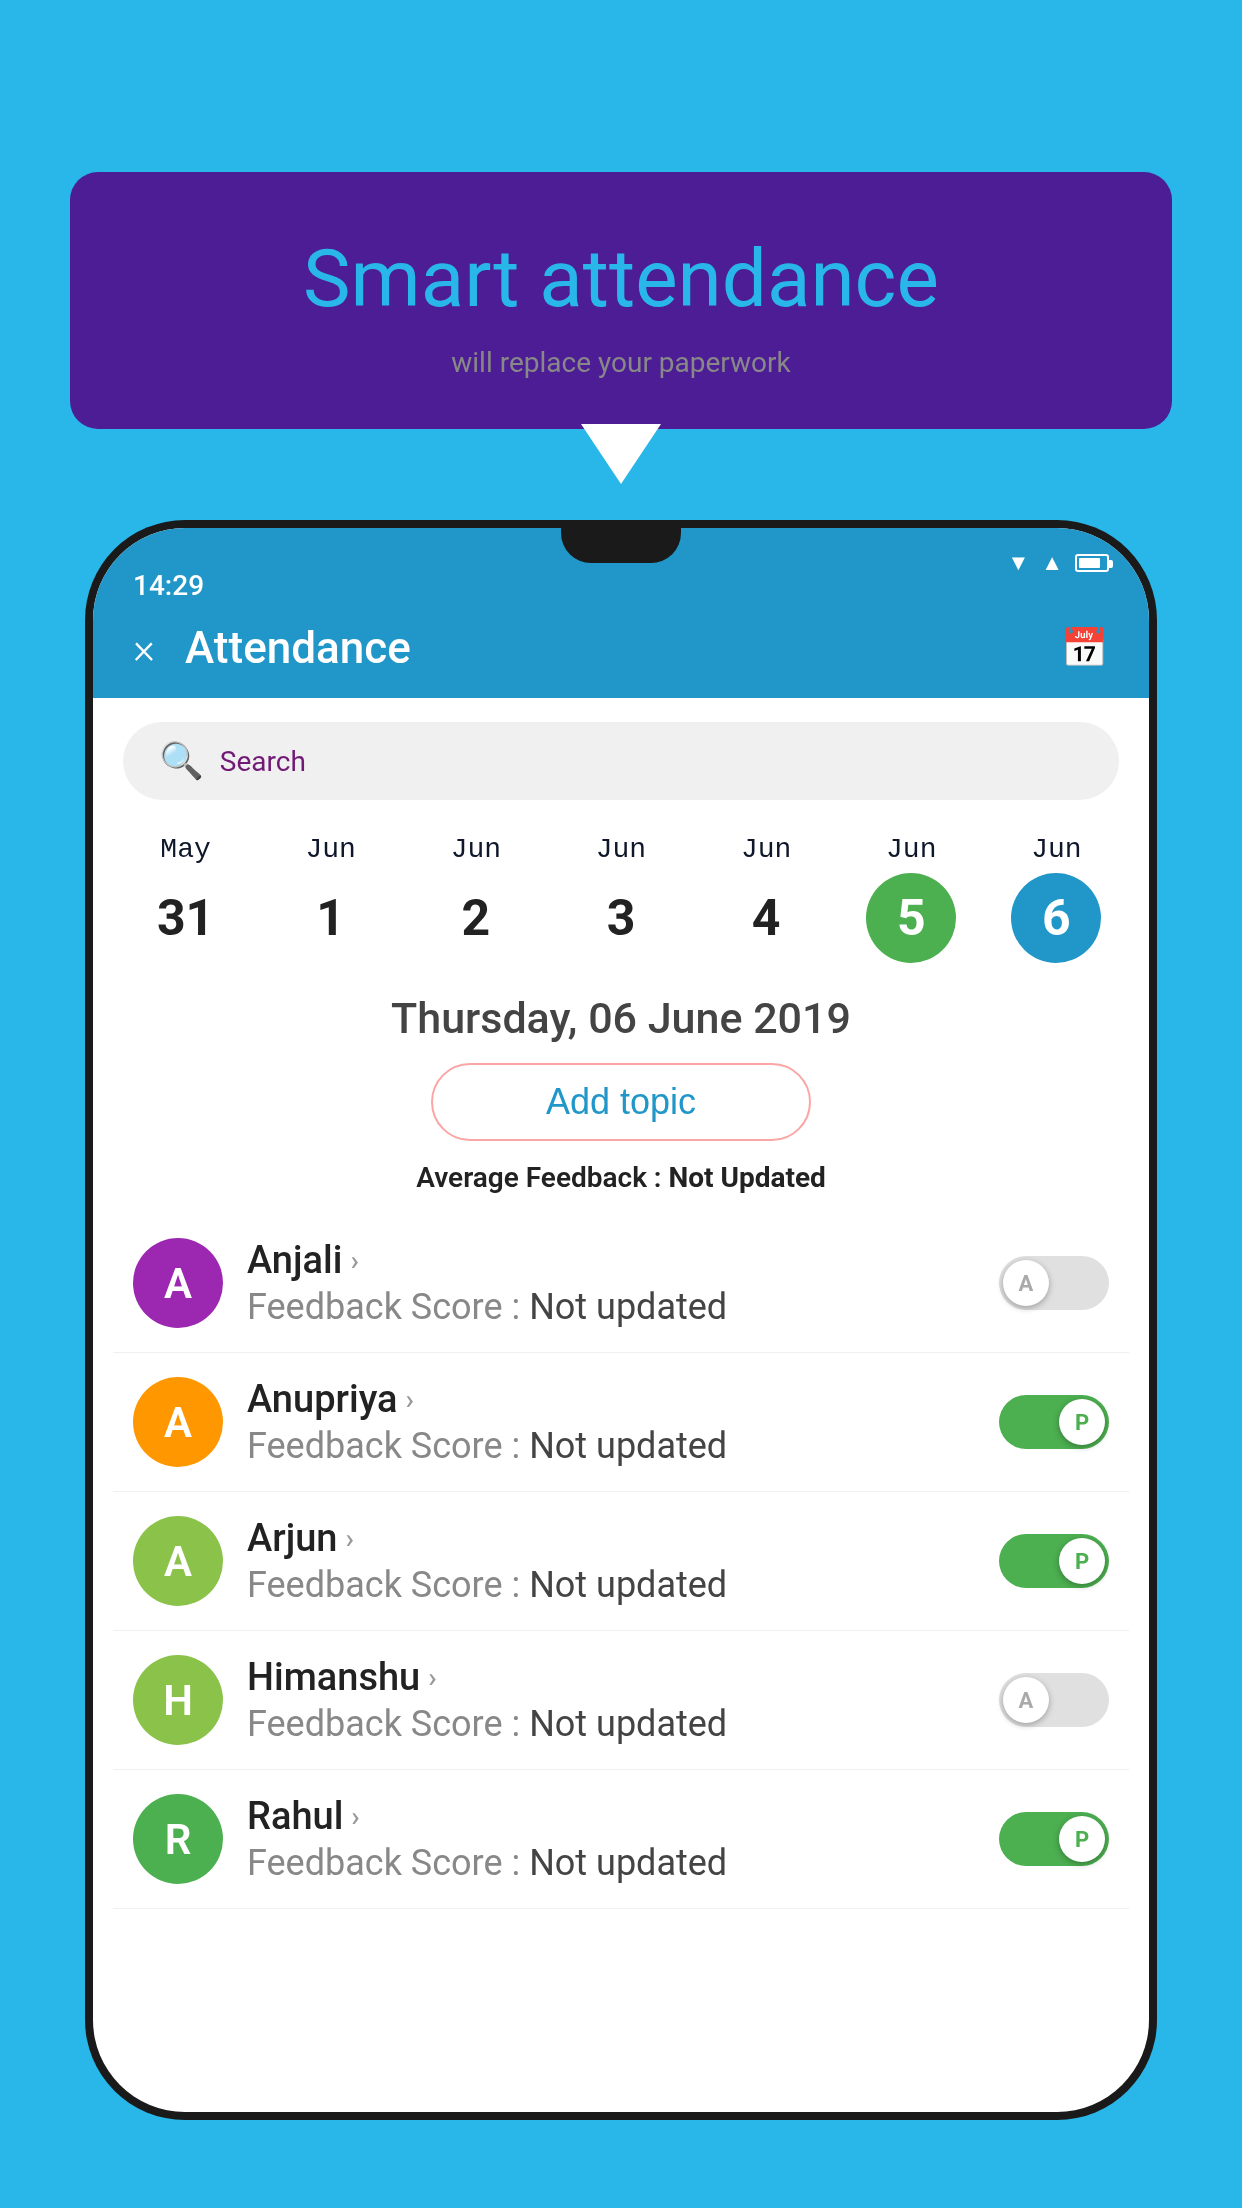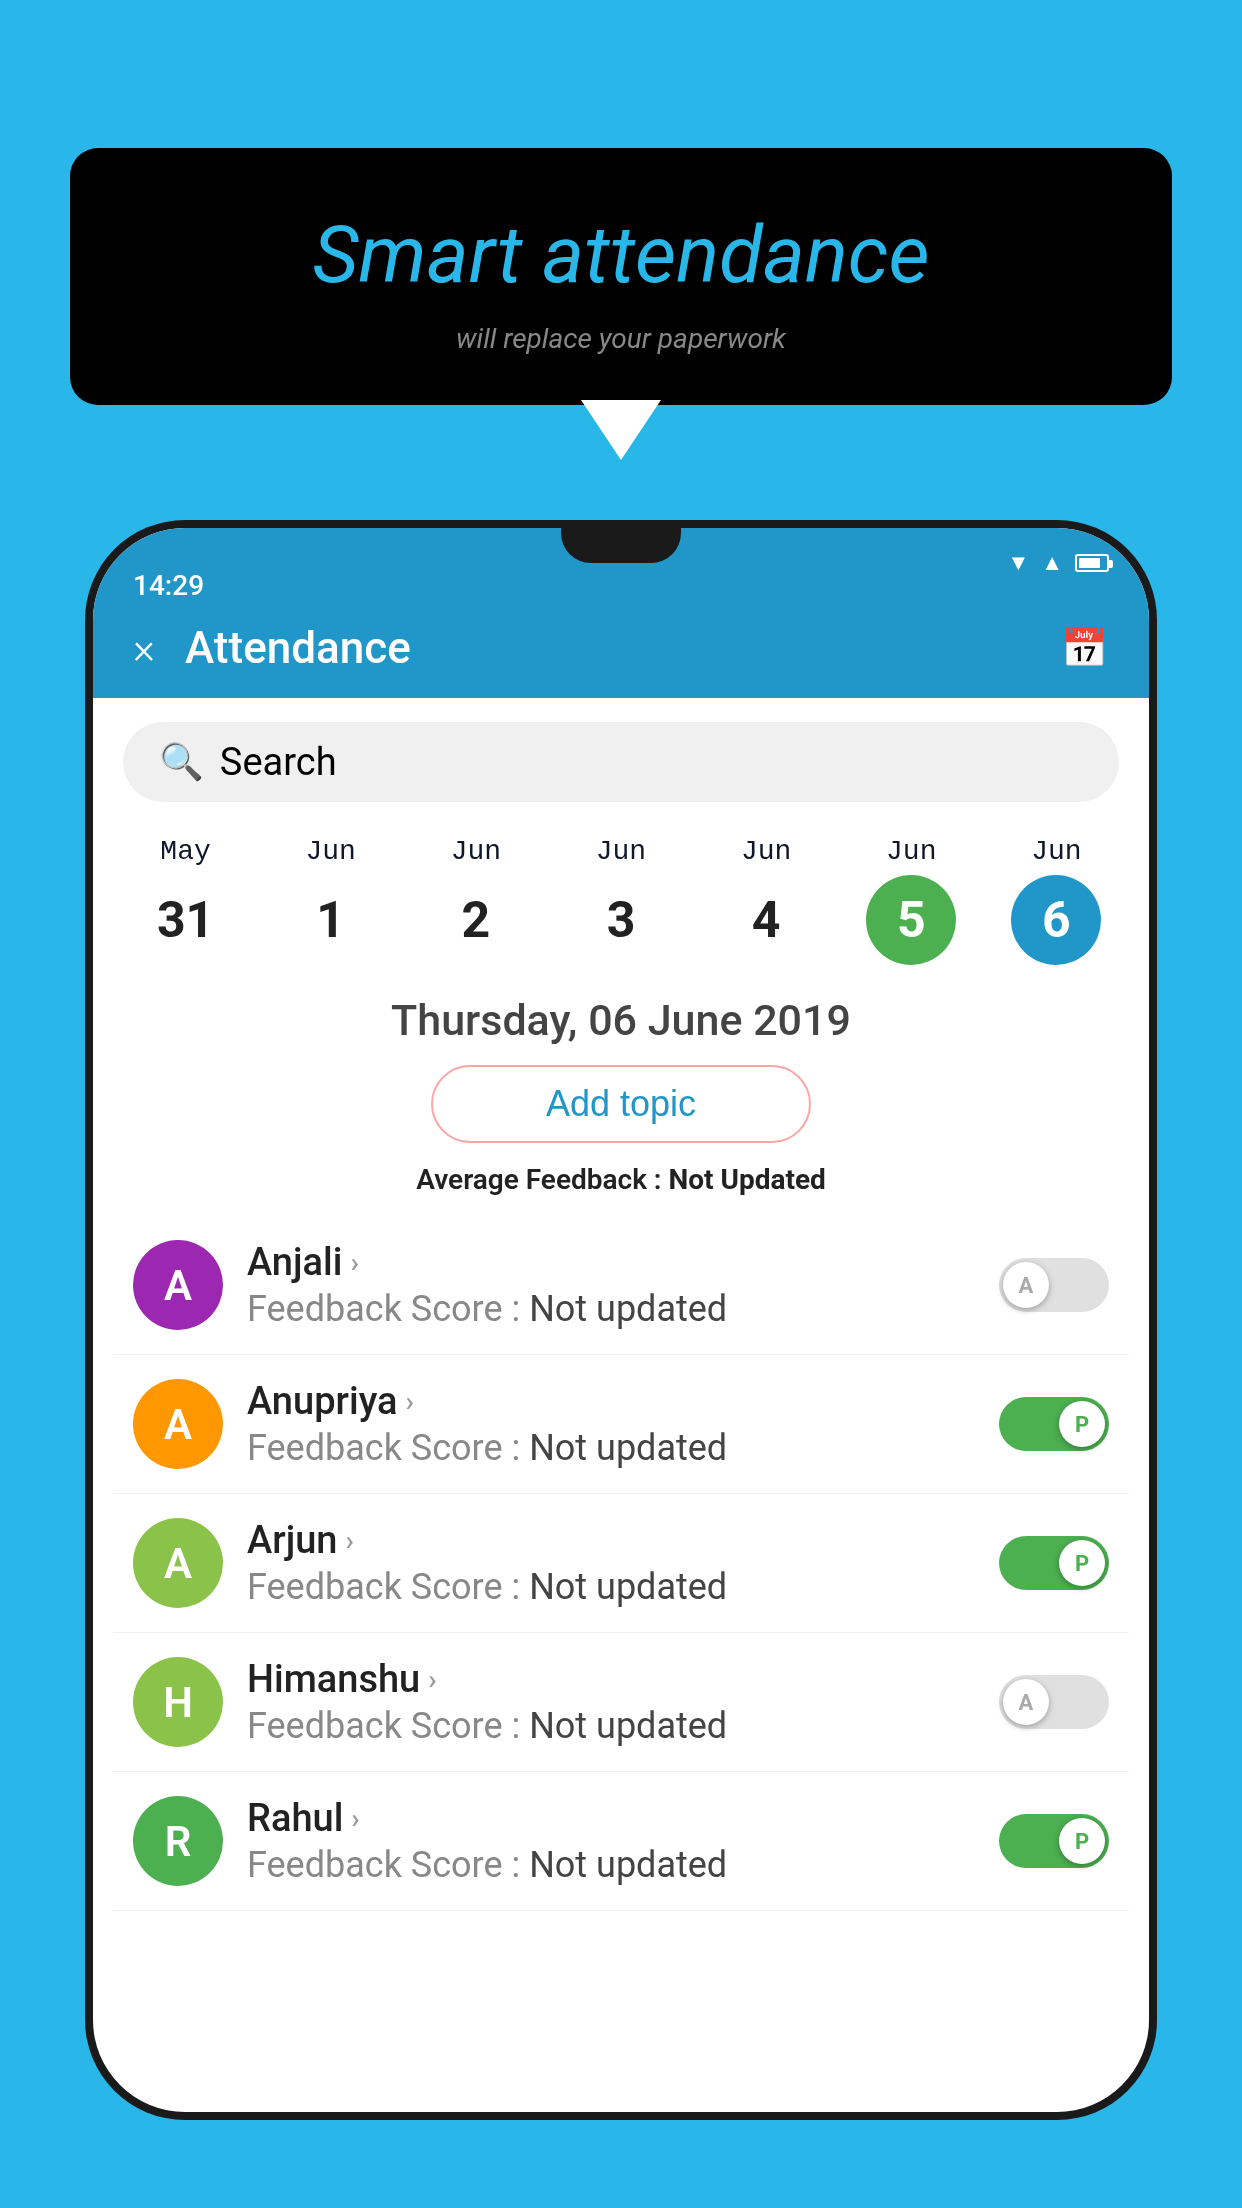--- a/index.html
+++ b/index.html
@@ -9,28 +9,27 @@
       height: 2208px;
       background-color: #29b6e8;
       font-family: 'Roboto', Arial, sans-serif;
       overflow: hidden;
       position: relative;
     }
 
     
     .speech-bubble {
       position: absolute;
-      top: 148px;
+      top: 172px;
       left: 70px;
       right: 70px;
-      background: #000000;
+      background: #4c1d95;
       border-radius: 28px;
       padding: 60px 50px 50px;
       text-align: center;
-      font-style: italic;
     }
     .speech-bubble::after {
       content: '';
       position: absolute;
       bottom: -55px;
       left: 50%;
       transform: translateX(-50%);
       width: 0;
       height: 0;
       border-left: 40px solid transparent;
@@ -147,22 +146,22 @@
       display: flex;
       align-items: center;
       padding: 18px 36px;
       gap: 16px;
     }
     .search-icon {
       font-size: 36px;
       color: #999;
     }
     .search-text {
-      font-size: 38px;
-      color: #000000;
+      font-size: 28px;
+      color: #701a75;
     }
 
     
     .date-scroll {
       display: flex;
       justify-content: space-around;
       padding: 10px 20px 20px;
       align-items: flex-end;
     }
     .date-item {

